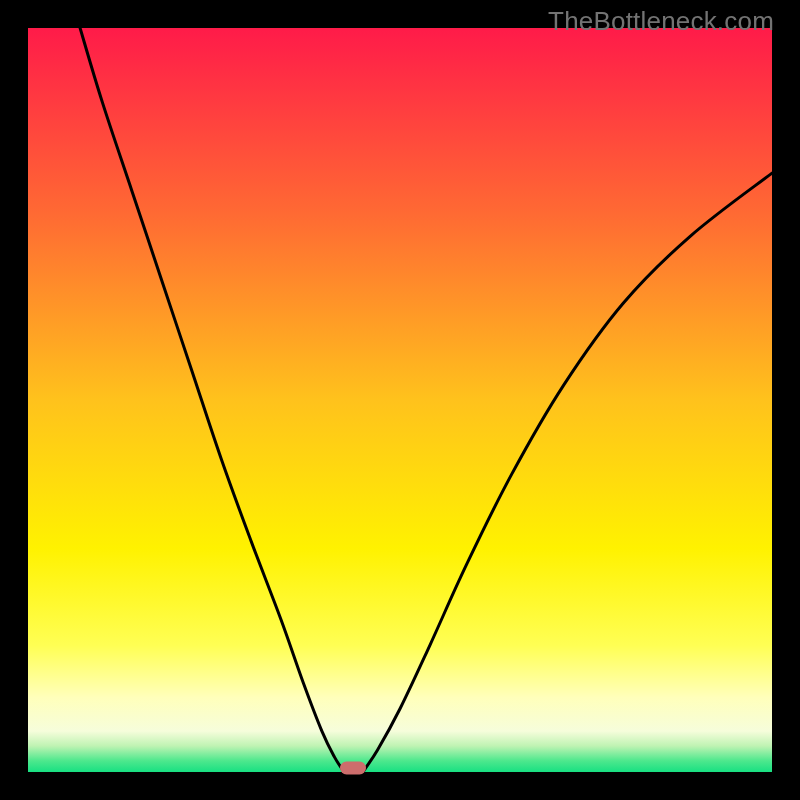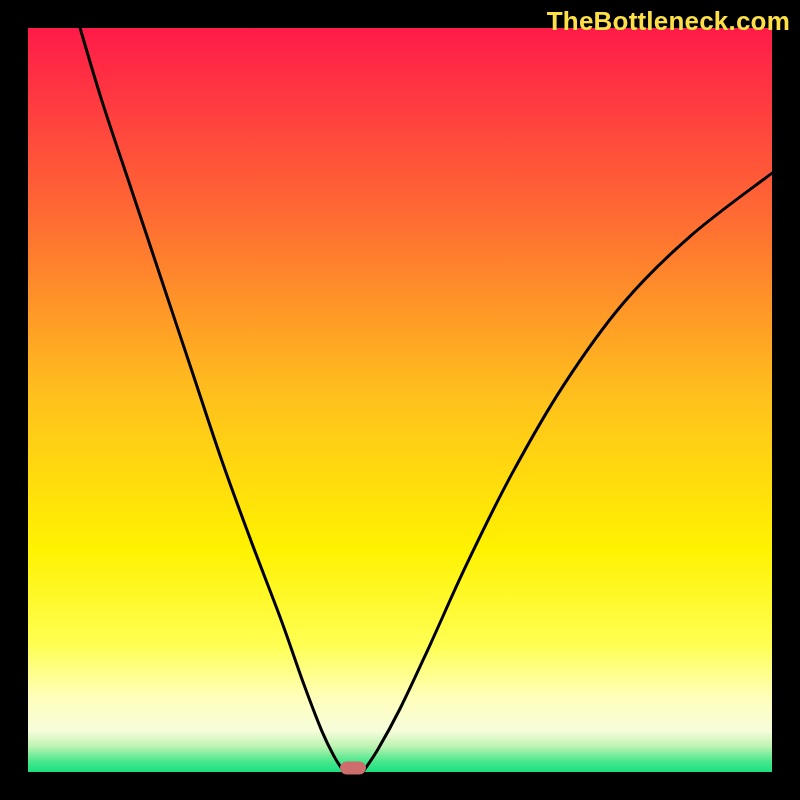--- a/index.html
+++ b/index.html
@@ -7,24 +7,24 @@
     padding: 0;
     width: 800px;
     height: 800px;
     background: #000;
     font-family: Arial, Helvetica, sans-serif;
     position: relative;
   }
   .watermark {
     position: absolute;
     top: 6px;
-    right: 10px;
-    color: #fde047;
+    right: 26px;
+    color: #737373;
     font-size: 26px;
-    font-weight: 700;
+    font-weight: 400;
     z-index: 10;
     letter-spacing: 0.2px;
   }
   .frame {
     position: absolute;
     left: 28px;
     top: 28px;
     width: 744px;
     height: 744px;
     background: #000;

